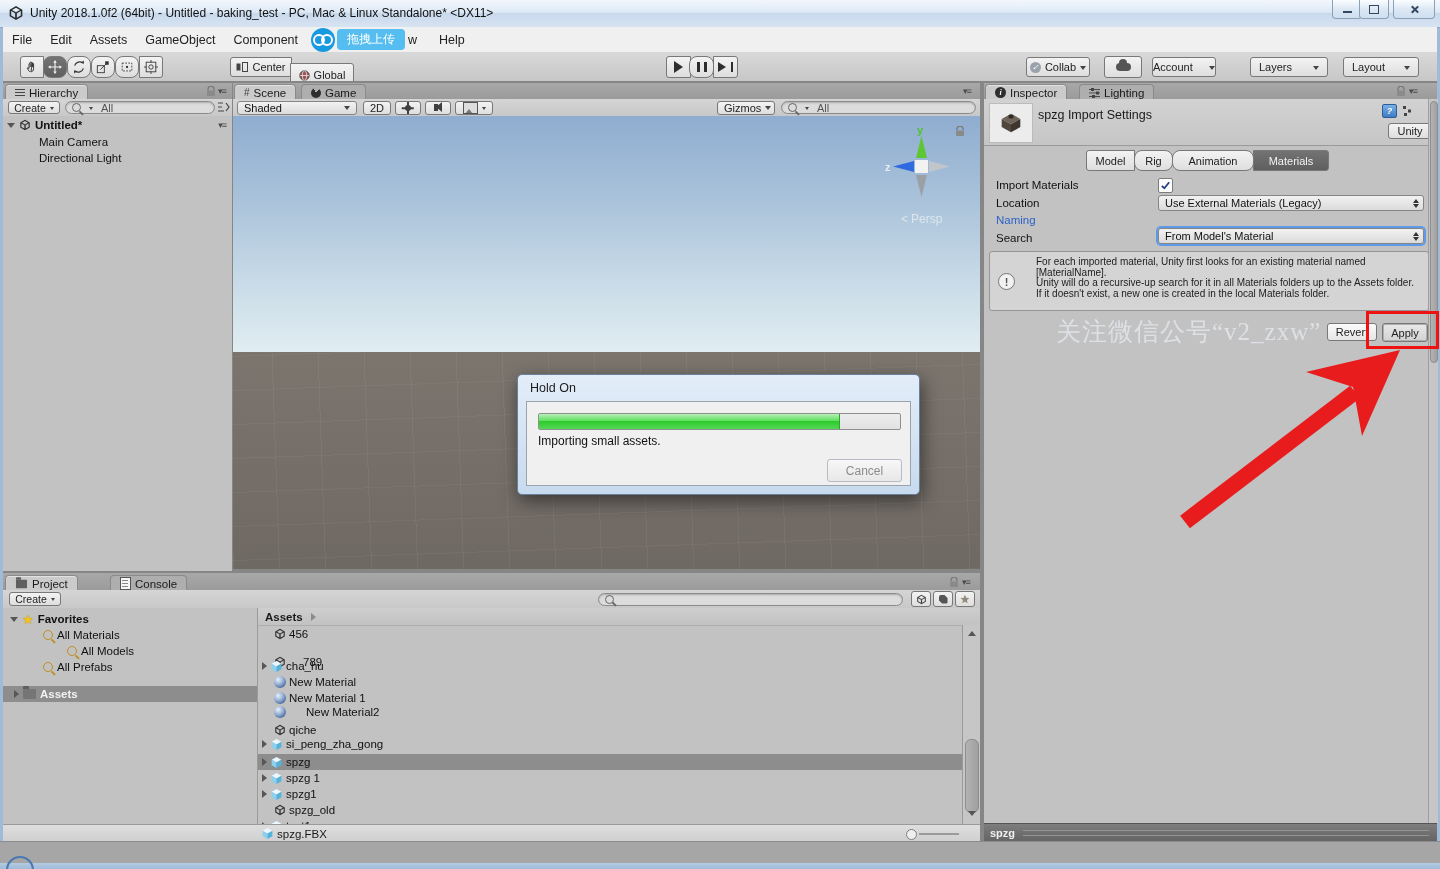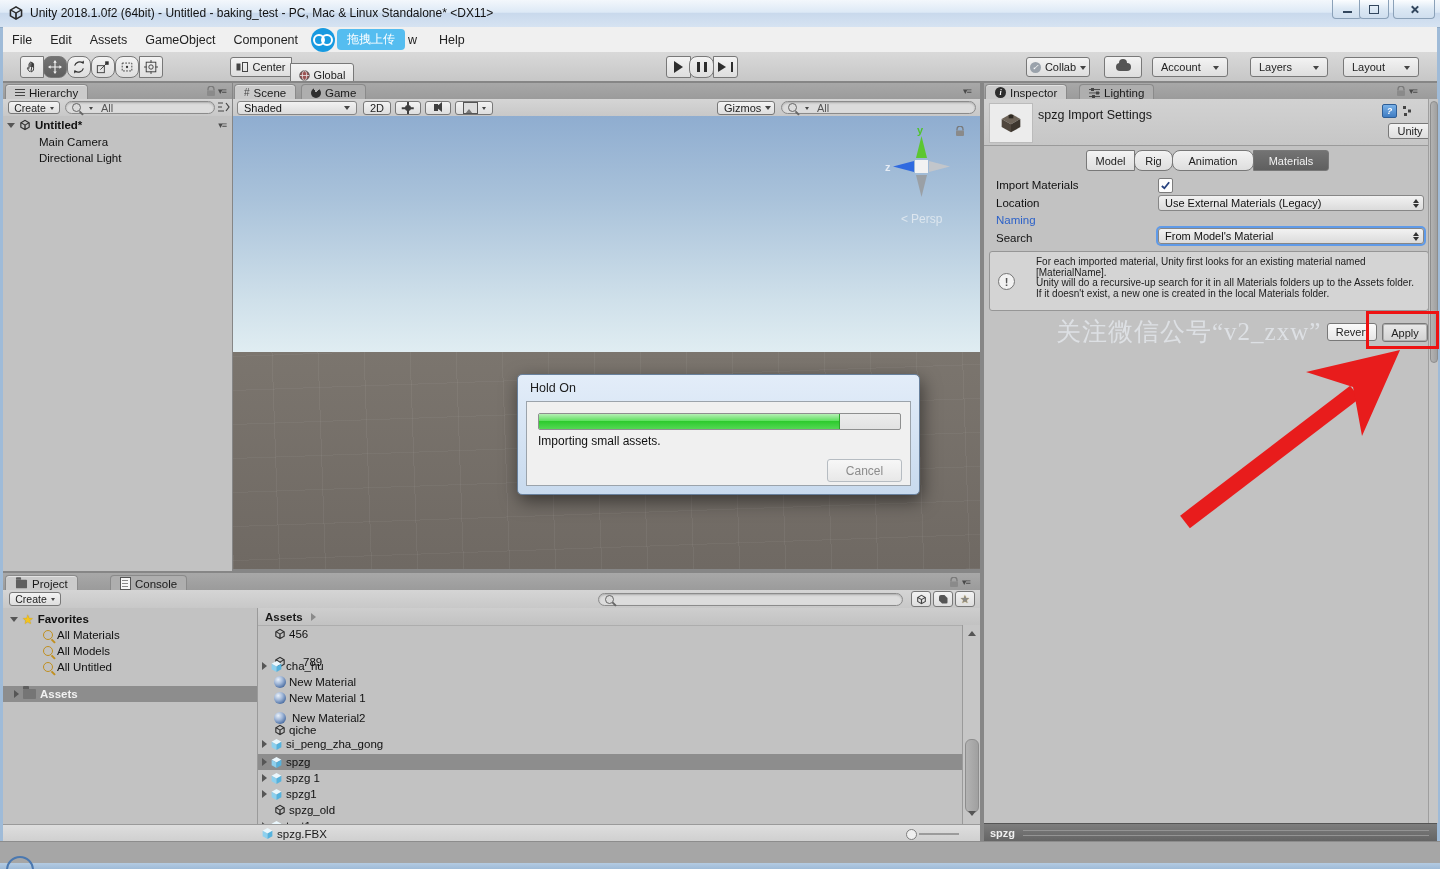--- a/index.html
+++ b/index.html
@@ -204,21 +204,21 @@
     <i style="width:2.5px;height:10px;background:#2e2e2e;margin-left:1px"></i>
   </div>
 <div class="abs ubtn" style="left:1026px;top:57px;width:64px;height:20px">
   <i class="cbadge">✓</i>
   <span>Collab</span>
     <i class="car"></i>
 </div>
 <div class="abs ubtn" style="left:1104px;top:56px;width:38px;height:22px">
     <i class="cloud"></i>
   </div>
-<div class="abs ubtn" style="left:1152px;top:57px;width:76px;height:20px;justify-content:space-between;padding:0 8px">
+<div class="abs ubtn" style="left:1152px;top:57px;width:64px;height:20px;justify-content:space-between;padding:0 0">
   <span>Account</span>
     <i class="car"></i>
 </div>
 <div class="abs ubtn" style="left:1250px;top:57px;width:78px;height:20px;justify-content:space-between;padding:0 8px">
   <span>Layers</span>
     <i class="car"></i>
 </div>
 <div class="abs ubtn" style="left:1343px;top:57px;width:76px;height:20px;justify-content:space-between;padding:0 8px">
   <span>Layout</span>
     <i class="car"></i>
@@ -470,27 +470,27 @@
 <div class="abs panel" style="left:3px;top:608px;width:254px;height:216px;border-right:1px solid #9a9a9a">
   <div class="row16" style="top:3px;padding-left:7px;width:100%;box-sizing:border-box">
     <i class="tri-d"></i>
     <span class="star">★</span>
     <b>Favorites</b>
   </div>
   <div class="row16" style="top:19px;padding-left:40px;width:100%;box-sizing:border-box">
     <i class="mag gold"></i>
       <span>All Materials</span>
   </div>
-  <div class="row16" style="top:35px;padding-left:40px;width:100%;box-sizing:border-box">
+  <div class="row16" style="top:35px;padding-left:64px;width:100%;box-sizing:border-box">
     <i class="mag gold"></i>
       <span>All Models</span>
   </div>
   <div class="row16" style="top:51px;padding-left:40px;width:100%;box-sizing:border-box">
     <i class="mag gold"></i>
-      <span>All Untitled</span>
+      <span>All Prefabs</span>
   </div>
   <div class="row16" style="top:78px;width:100%;background:#8d8d8d;padding-left:11px;box-sizing:border-box">
     <i class="tri-r"></i>
     <i class="folder" style="background:#757575"></i>
     <b style="color:#f2f2f2">Assets</b>
   </div>
 </div>
 
 <div class="abs panel" style="left:258px;top:608px;width:722px;height:216px;overflow:hidden">
   <div class="abs" style="left:0;top:0;width:722px;height:17px;background:linear-gradient(#cecece,#c2c2c2);border-bottom:1px solid #adadad;display:flex;align-items:center">
@@ -517,21 +517,21 @@
       <span class="asset-label">cha_hu</span>
     </div>
   <div class="row16" style="top:66px;left:16px;gap:3px">
       <i class="sphere"></i>
       <span class="asset-label">New Material</span>
     </div>
   <div class="row16" style="top:82px;left:16px;gap:3px">
       <i class="sphere"></i>
       <span class="asset-label">New Material 1</span>
     </div>
-  <div class="row16" style="top:102px;left:16px;gap:6px">
+  <div class="row16" style="top:96px;left:16px;gap:20px">
       <i class="sphere"></i>
       <span class="asset-label">New Material2</span>
     </div>
   <div class="row16" style="top:114px;left:16px;gap:3px">
       <svg width="12" height="12" viewBox="0 0 24 24" style="color:#2f2f2f">
         <use href="#icn-unity"></use>
       </svg>
       <span class="asset-label">qiche</span>
     </div>
   <div class="row16" style="top:128px;left:4px;gap:3px">

